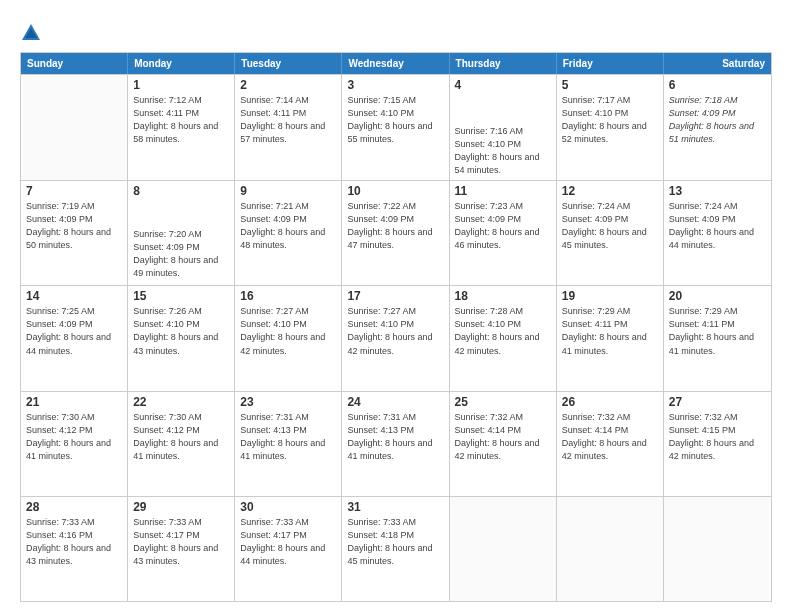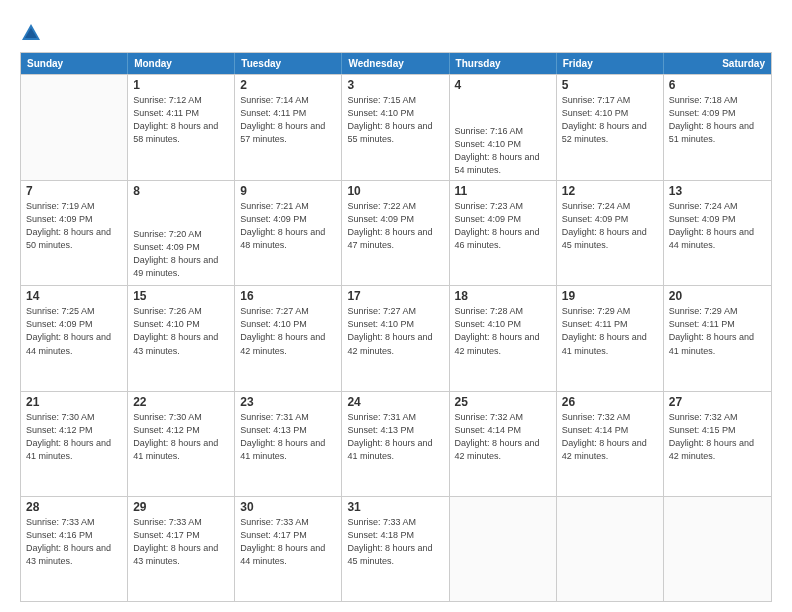--- a/index.html
+++ b/index.html
@@ -175,21 +175,21 @@
 Daylight: 8 hours and 54 minutes.</div>
           </div>
           <div class="cal-cell">
             <div class="day-num">5</div>
             <div class="day-info" style="white-space: pre-line;">Sunrise: 7:17 AM
 Sunset: 4:10 PM
 Daylight: 8 hours and 52 minutes.</div>
           </div>
           <div class="cal-cell">
             <div class="day-num">6</div>
-            <div class="day-info" style="white-space: pre-line;">Sunrise: 7:18 AM
+            <div class="day-info" style="white-space: pre-line; font-style: italic;">Sunrise: 7:18 AM
 Sunset: 4:09 PM
 Daylight: 8 hours and 51 minutes.</div>
           </div>
         </div>
         <div class="cal-row">
           <div class="cal-cell">
             <div class="day-num">7</div>
             <div class="day-info" style="white-space: pre-line;">Sunrise: 7:19 AM
 Sunset: 4:09 PM
 Daylight: 8 hours and 50 minutes.</div>

